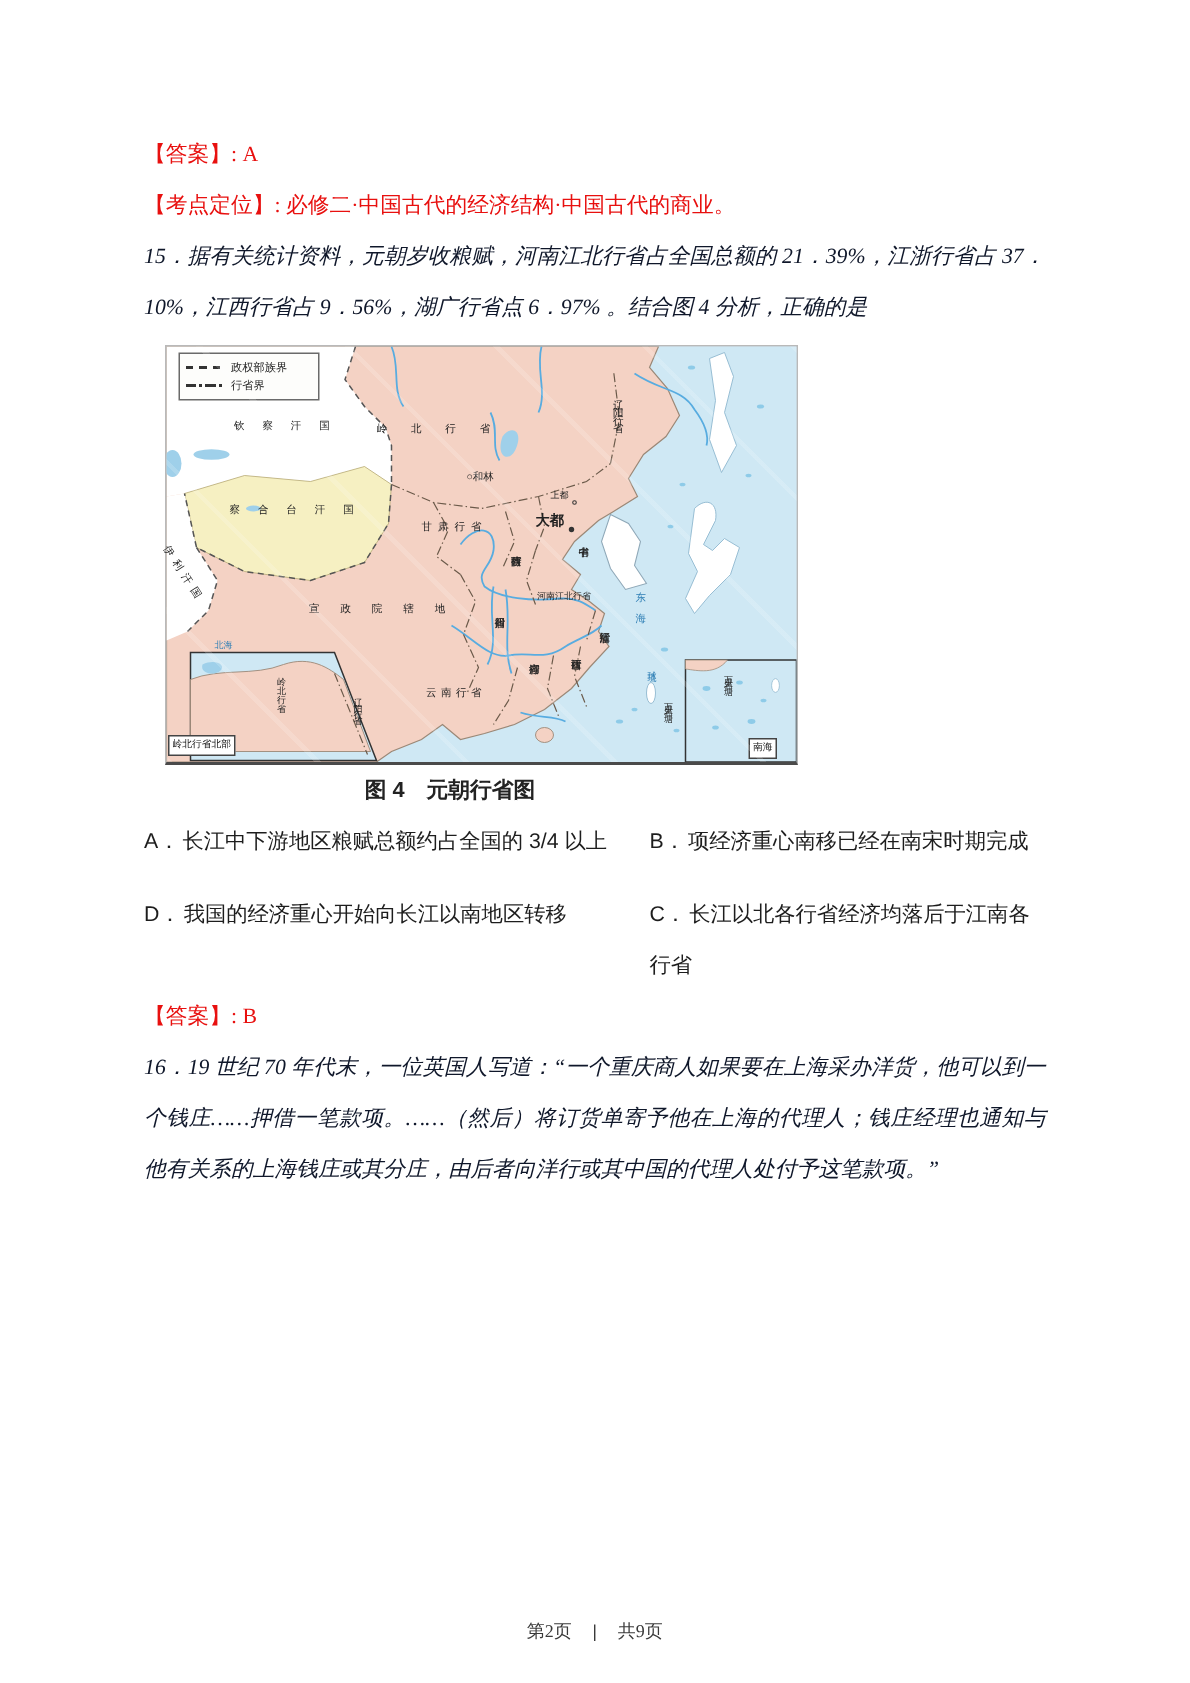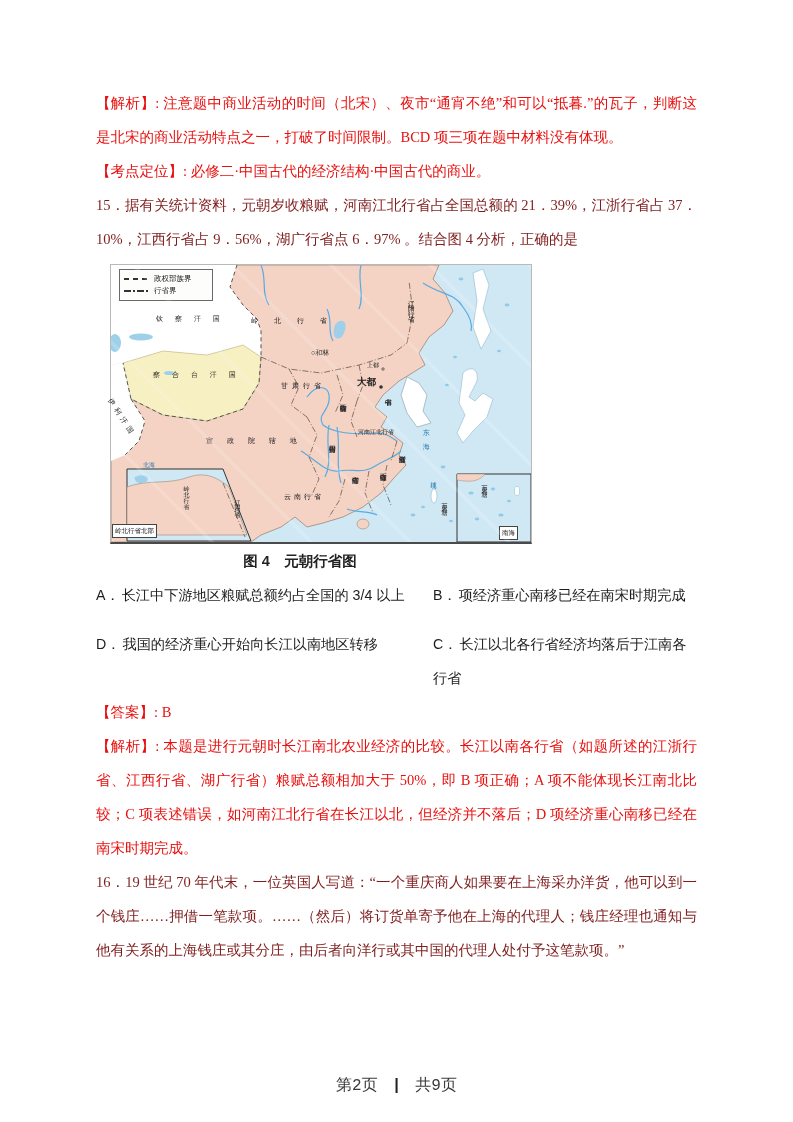--- a/index.html
+++ b/index.html
@@ -1,21 +1,21 @@
 <!DOCTYPE html>
 <html><head>
 <meta charset="utf-8">
 <style>
   html,body { margin:0; padding:0; background:#ffffff; }
   body { width:793px; height:1122px; font-family:"Liberation Serif","DejaVu Serif",serif; color:#1d1d1d; }
   .page { position:relative; width:793px; height:1122px; overflow:hidden; background:#fff; }
   .content { position:absolute; left:96px; right:96px; top:86px; }
   p.line { margin:0; font-size:14.5px; line-height:34px; text-align:justify; }
   .red { color:#e8100f; }
-  .black { color:#7f1d1d; }
+  .black { color:#0f172a;font-style:italic; }
 
   
   .map-fig { margin:6px 0 0 14px; width:380px; }
   .map { position:relative; width:420px; height:277px; background:#cfe8f4;
          border:1px solid #b9b9b9; border-bottom:2px solid #4a4a4a; }
   .map svg { position:absolute; left:0; top:0; }
   .wm { position:absolute; inset:0; pointer-events:none;
         background:repeating-linear-gradient(45deg, rgba(255,255,255,.16) 0 3px, transparent 3px 70px); }
   .mlabel { position:absolute; font-family:"Liberation Sans","DejaVu Sans",sans-serif;
             font-size:7px; color:#222; line-height:1.1; white-space:nowrap; }
@@ -38,31 +38,31 @@
   .caption { font-family:"Liberation Sans","DejaVu Sans",sans-serif; font-weight:bold;
              font-size:14.5px; line-height:34px; text-align:center; color:#222; margin:0; }
 
   
   .options { display:grid; grid-template-columns:322px 1fr;
              font-family:"Liberation Sans","DejaVu Sans",sans-serif;
              font-size:14.2px; line-height:34px; color:#1d1d1d;gap:15px; }
   .opt span.olabel { margin-right:2px; }
 
   .footer { position:absolute; left:0; right:0; bottom:26px; text-align:center;
-            font-size:16px; color:#3a3a3a; font-family:Liberation Mono, monospace; }
+            font-size:12px; color:#3a3a3a; font-family:Liberation Serif, serif; }
   .footer span { margin:0 7px; }
   .footer .pipe { font-weight:bold; color:#222; }
 </style>
 </head>
 <body>
 
 <div class="page">
   <div class="content">
 
-    <p class="line red">【解析】: 注意题中商业活动的时间（北宋）、夜市“通宵不绝”和可以“抵暮.”的瓦子，判断这是北宋的商业活动特点之一，打破了时间限制。BCD 项三项在题中材料没有体现。</p>
+    <p class="line red">【答案】: A</p>
     <p class="line red">【考点定位】: 必修二·中国古代的经济结构·中国古代的商业。</p>
 
     <p class="line black">15．据有关统计资料，元朝岁收粮赋，河南江北行省占全国总额的 21．39%，江浙行省占 37．10%，江西行省占 9．56%，湖广行省点 6．97% 。结合图 4 分析，正确的是</p>
 
     <figure class="map-fig" style="margin-top:8px;">
       <div class="map">
         <svg width="420" height="277" viewBox="0 0 420 277">
 
           <rect x="0" y="0" width="420" height="277" fill="#cfe8f4"></rect>
 
@@ -212,21 +212,20 @@
       </div>
       <div class="opt">
         <span class="olabel">D．</span><span>我国的经济重心开始向长江以南地区转移</span>
       </div>
       <div class="opt">
         <span class="olabel">C．</span><span>长江以北各行省经济均落后于江南各行省</span>
       </div>
     </div>
 
     <p class="line red">【答案】: B</p>
-    <p class="line red">【解析】: 本题是进行元朝时长江南北农业经济的比较。长江以南各行省（如题所述的江浙行省、江西行省、湖广行省）粮赋总额相加大于 50%，即 B 项正确；A 项不能体现长江南北比较；C 项表述错误，如河南江北行省在长江以北，但经济并不落后；D 项经济重心南移已经在南宋时期完成。</p>
 
     <p class="line black">16．19 世纪 70 年代末，一位英国人写道：“一个重庆商人如果要在上海采办洋货，他可以到一个钱庄……押借一笔款项。……（然后）将订货单寄予他在上海的代理人；钱庄经理也通知与他有关系的上海钱庄或其分庄，由后者向洋行或其中国的代理人处付予这笔款项。”</p>
   </div>
 
   <div class="footer">
     <span>第2页</span><span class="pipe">|</span><span>共9页</span>
   </div>
 </div>
 
 </body></html>

